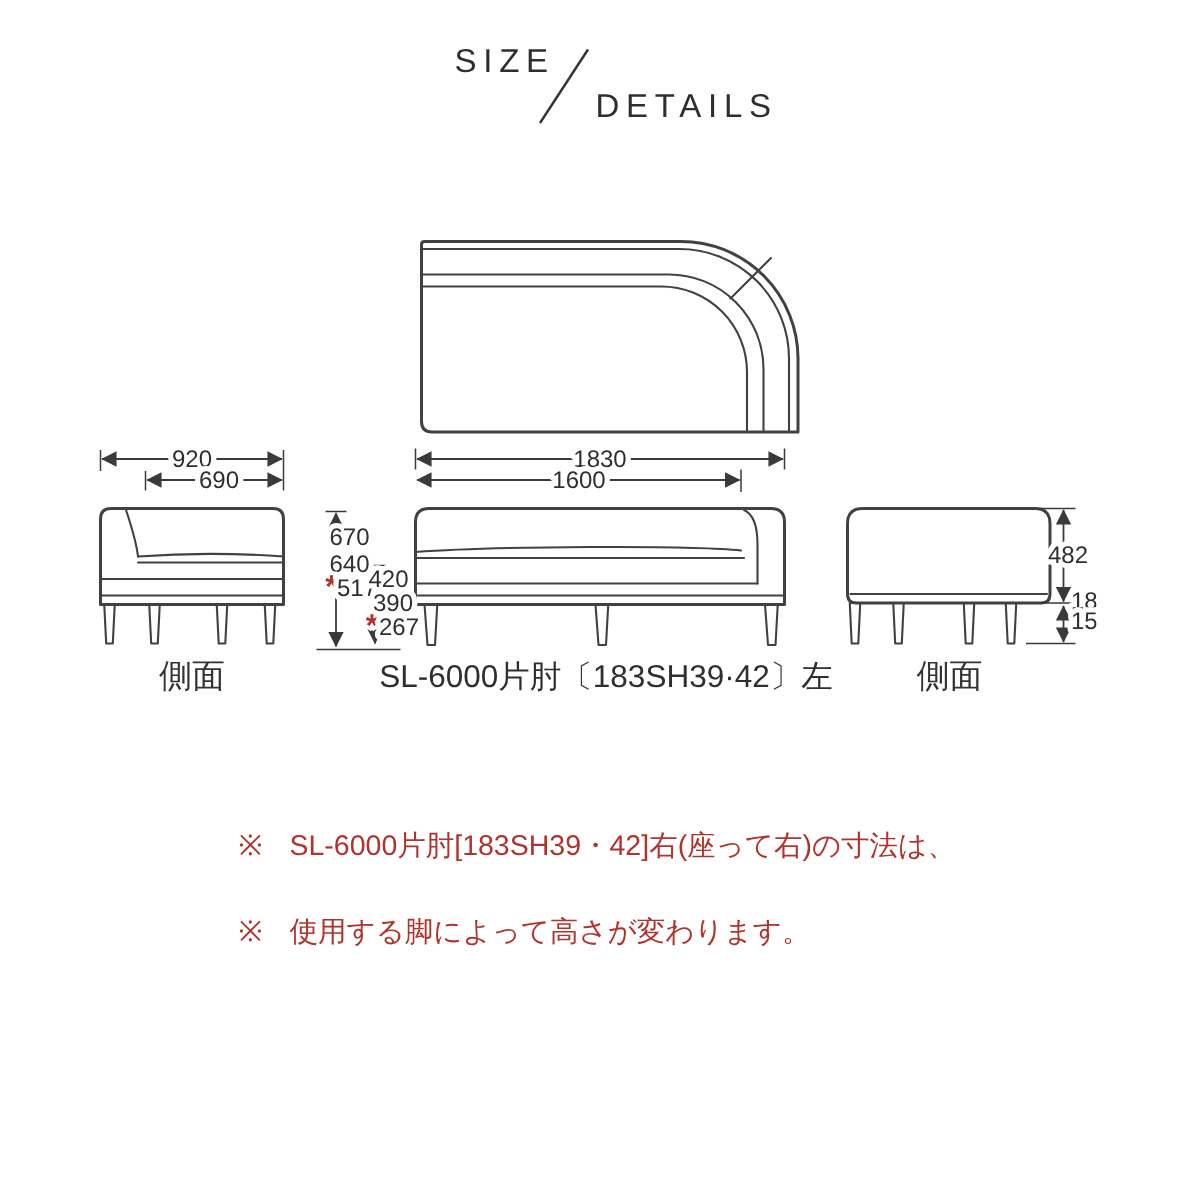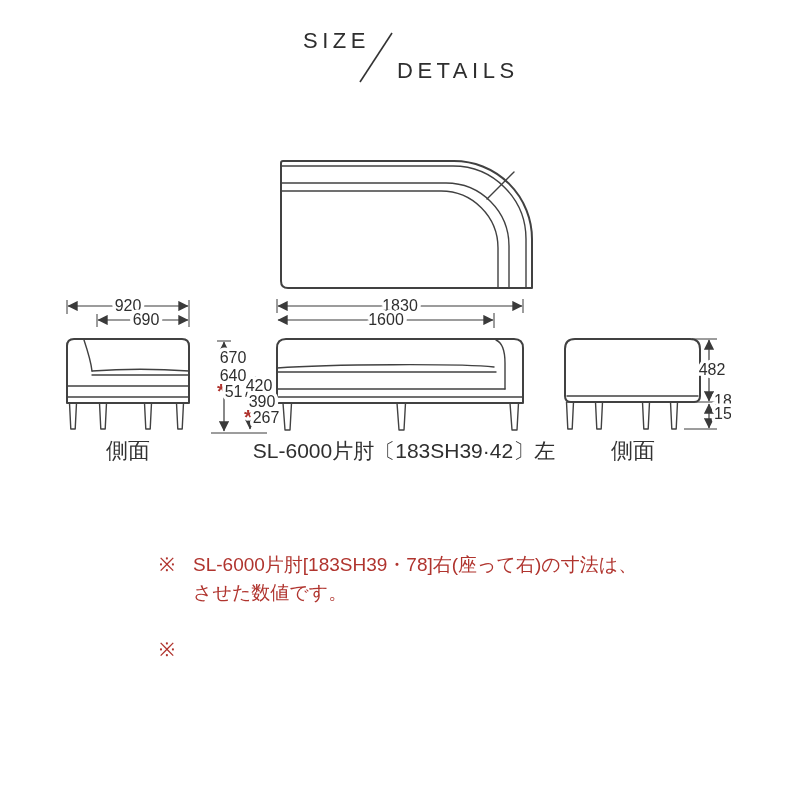--- a/index.html
+++ b/index.html
@@ -133,24 +133,24 @@
 
   <text class="lbl" x="128" y="458">側面</text>
   <text class="lblC" x="404" y="458">SL-6000片肘〔183SH39·42〕左</text>
   <text class="lbl" x="633" y="458">側面</text>
 </svg>
 
   <div class="notes">
     <div class="note">
       <div class="note-marker">※</div>
       <div class="note-body">
-        <div>SL-6000片肘[183SH39・78]右(座って右)の寸法は、</div>
-        <div>させた数値です。</div>
+        <div>SL-6000片肘[183SH39・42]右(座って右)の寸法は、</div>
       </div>
     </div>
     <div class="note">
       <div class="note-marker">※</div>
       <div class="note-body">
+        <div>使用する脚によって高さが変わります。</div>
       </div>
     </div>
   </div>
 
 </div>
 
 </body></html>

